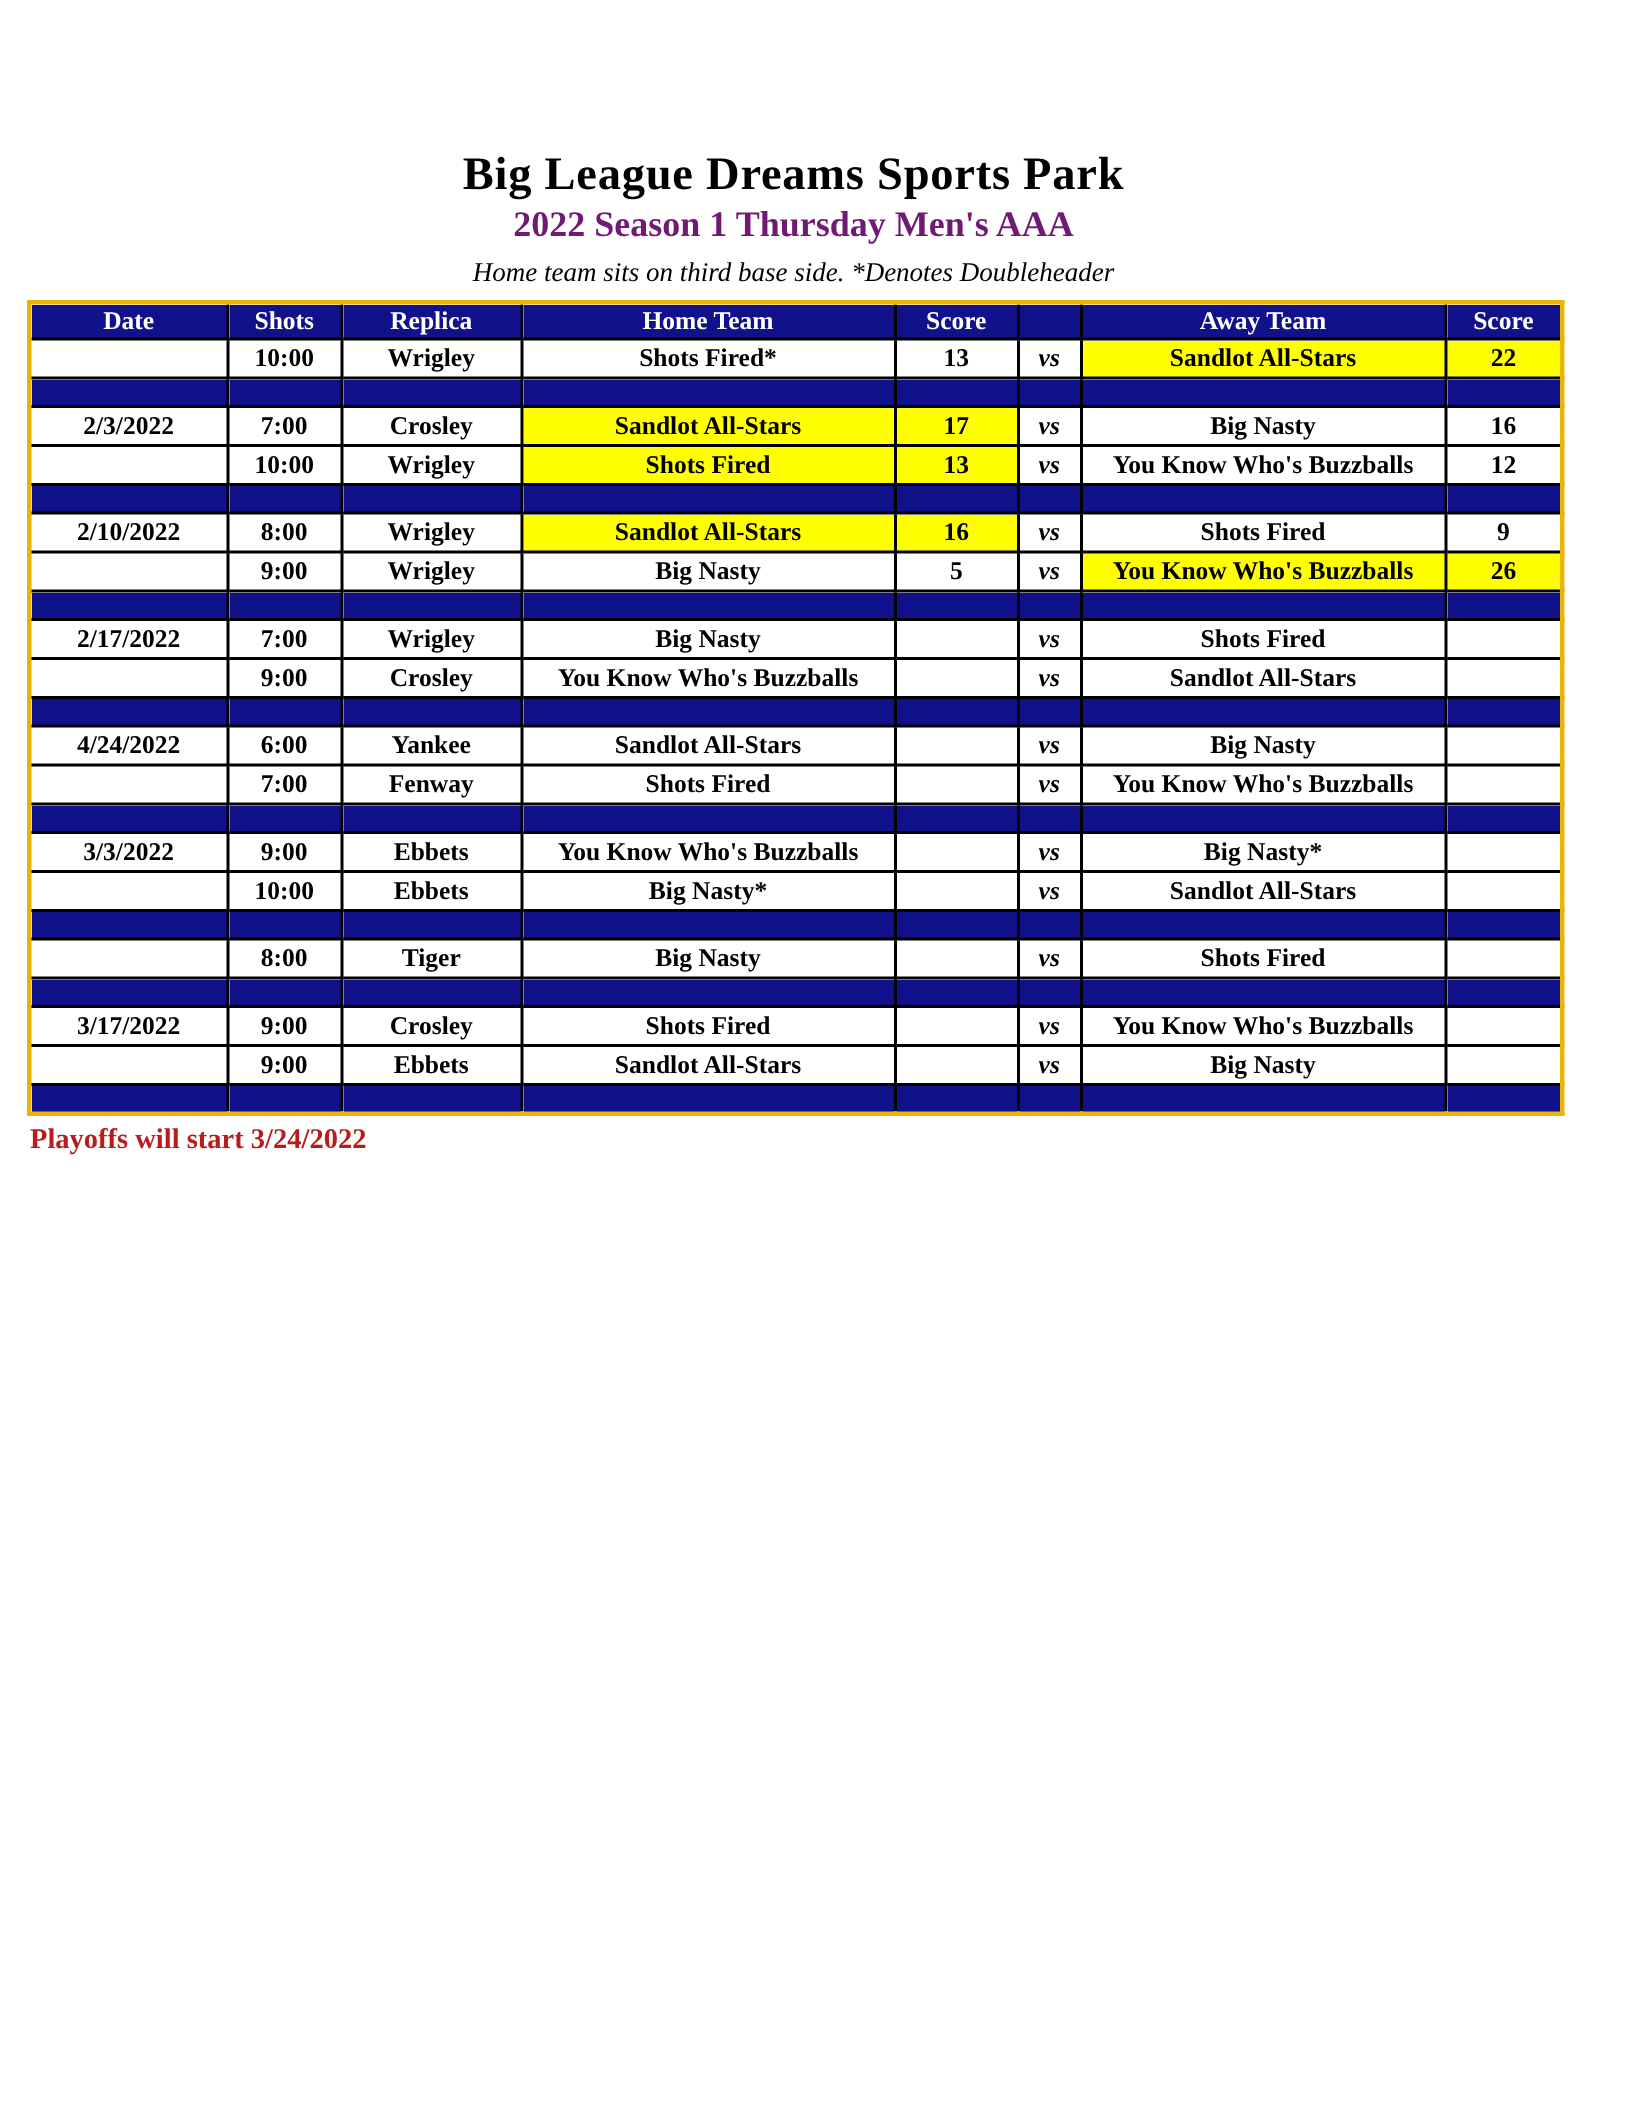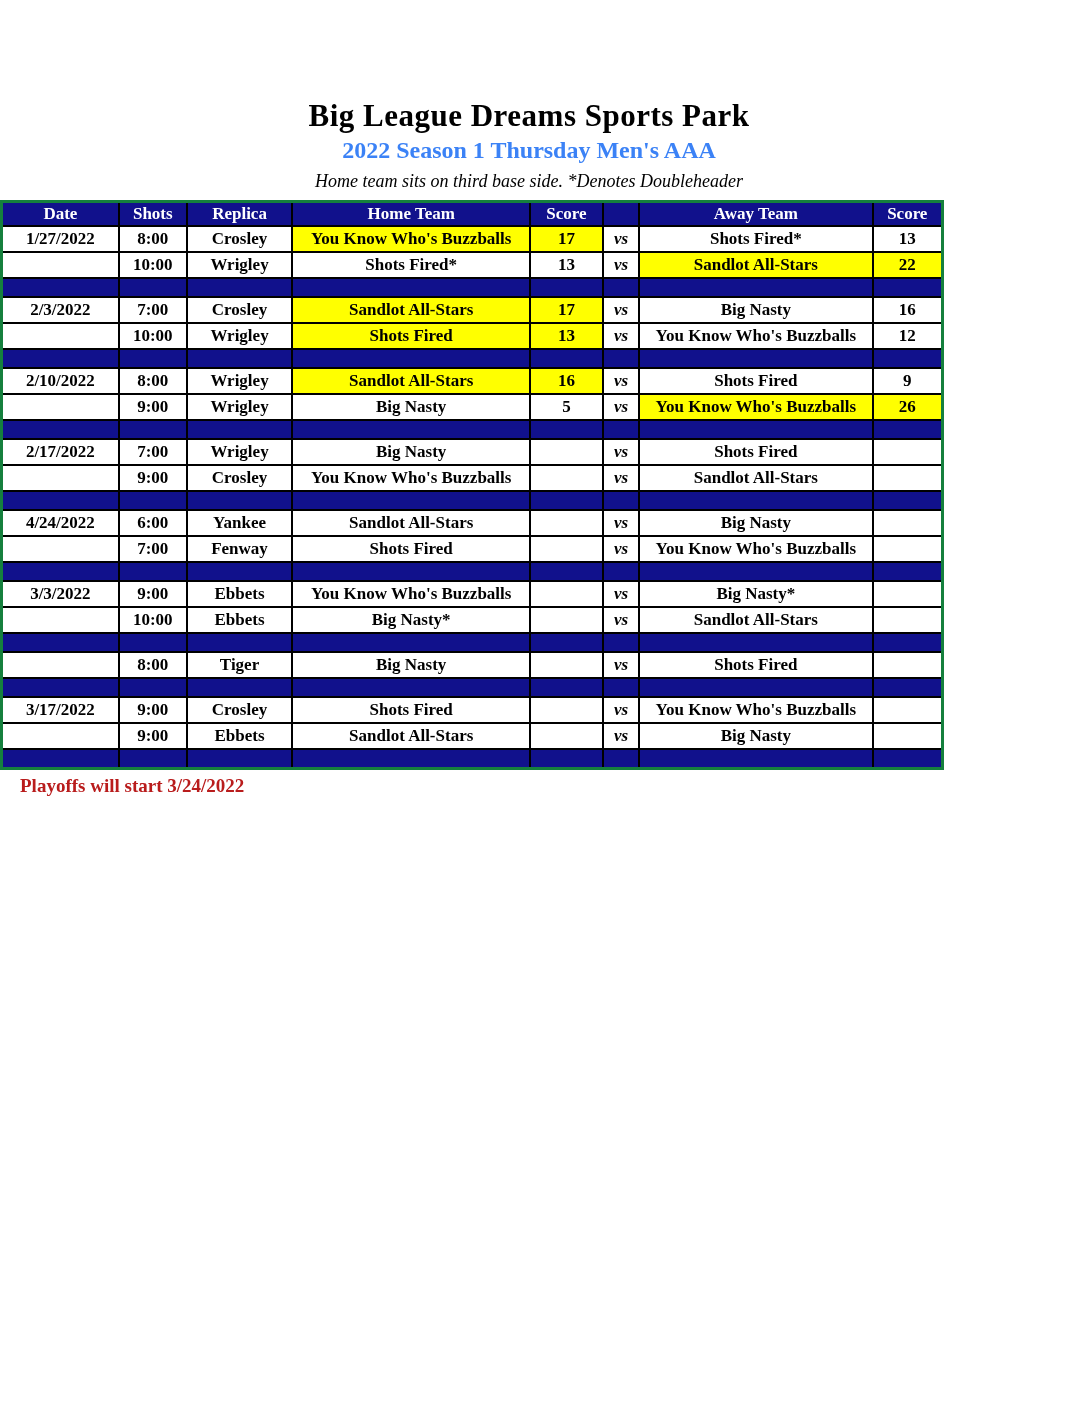--- a/index.html
+++ b/index.html
@@ -5,37 +5,37 @@
   :root{
     --navy:#11118c;
     --yellow:#ffff00;
   }
   html,body{margin:0;padding:0;}
   body{
     width:1088px;height:1408px;background:#ffffff;
     font-family:"Liberation Serif",serif;
     position:relative;
   }
-  .sheet{width:944px;}
+  .sheet{width:1088px;}
   .head-wrap{
     width:1022px;margin:0 0 0 18px;text-align:center;padding-top:98px;
   }
   .title{
     font-size:31px;font-weight:bold;color:#000;margin:0;line-height:1.15;
     letter-spacing:0.5px;
   }
   .subtitle{
-    font-size:24px;font-weight:bold;color:#3b82f6;margin:3px 0 0 0;line-height:1.15;
+    font-size:24px;font-weight:bold;color:#701a75;margin:3px 0 0 0;line-height:1.15;
   }
   .note{
     font-size:18px;font-weight:normal;font-style:italic;color:#000;margin:7px 0 8px 0;
   }
   table.schedule{
-    border-collapse:collapse;table-layout:fixed;
-    border:3px solid #15803d;
+    border-collapse:collapse;table-layout:fixed;margin-left:18px;
+    border:3px solid #eab308;
   }
   table.schedule th, table.schedule td{
     border:2px solid #000;
     font-family:"Liberation Serif",serif;
     font-weight:bold;font-size:17px;color:#000;
     text-align:center;vertical-align:middle;
     padding:1px 2px;height:22px;
     overflow:hidden;white-space:nowrap;
   }
   table.schedule thead th{
@@ -79,30 +79,20 @@
         <th>Replica</th>
         <th>Home Team</th>
         <th>Score</th>
         <th></th>
         <th>Away Team</th>
         <th>Score</th>
       </tr>
     </thead>
     <tbody id="schedule-body">
         <tr>
-          <td>1/27/2022</td>
-          <td>8:00</td>
-          <td>Crosley</td>
-          <td class="hl">You Know Who's Buzzballs</td>
-          <td class="hl">17</td>
-          <td class="vs">vs</td>
-          <td>Shots Fired*</td>
-          <td>13</td>
-        </tr>
-        <tr>
           <td></td>
           <td>10:00</td>
           <td>Wrigley</td>
           <td>Shots Fired*</td>
           <td>13</td>
           <td class="vs">vs</td>
           <td class="hl">Sandlot All-Stars</td>
           <td class="hl">22</td>
         </tr>
         <tr class="sep">

